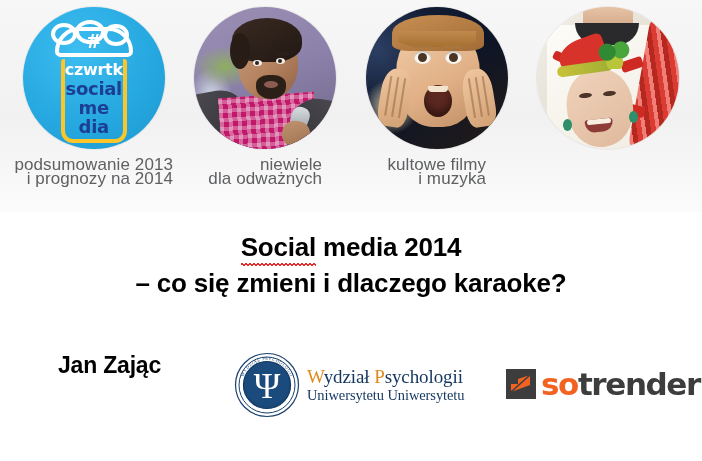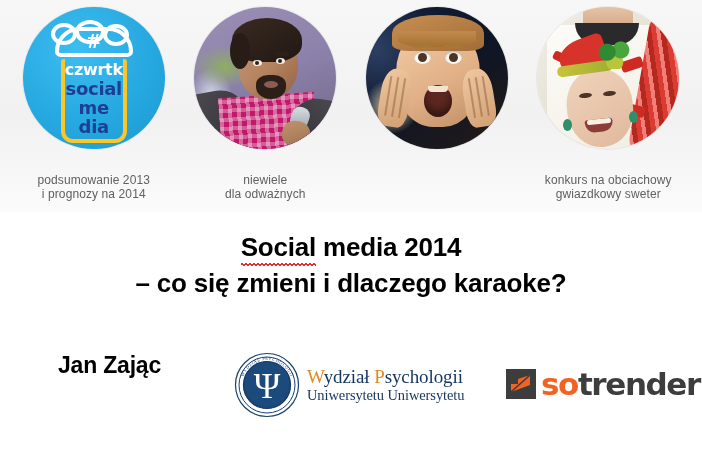--- a/index.html
+++ b/index.html
@@ -47,25 +47,25 @@
   .circle {
     width: 142px;
     height: 142px;
     border-radius: 50%;
     overflow: hidden;
     position: relative;
     background: #ddd;
     box-shadow: 0 0 0 1px rgba(0,0,0,0.05);
   }
   .caption {
-    margin-top: 25px;
-    font-size: 12px;
+    margin-top: 9px;
+    font-size: 17px;
     line-height: 13.5px;
     color: #5f6062;
-    text-align: center;
+    text-align: right;
     letter-spacing: 0.1px;
     white-space: pre-line;
   }
 
   
   .logo-czwrtk {
     background: radial-gradient(circle at 38% 30%, #3dbdf0 0%, #26a8e0 55%, #1d99d0 100%);
   }
   .glass {
     position: absolute;
@@ -595,20 +595,22 @@
           <div class="f-finger" style="left:7px;"></div>
           <div class="f-finger" style="left:14px;"></div>
           <div class="f-finger" style="left:21px;"></div>
         </div>
         <div class="f-hand-r">
           <div class="f-finger" style="left:7px;"></div>
           <div class="f-finger" style="left:14px;"></div>
           <div class="f-finger" style="left:21px;"></div>
         </div>
       </div>
+      <div class="caption">kultowe filmy
+i muzyka</div>
     </div>
 
     <div class="tile">
       <div class="circle photo-sweter">
         <div class="s-sweater"></div>
         <div class="s-skin-top"></div>
         <div class="s-neck"></div>
         <div class="s-tinsel"></div>
         <div class="s-bow1"></div>
         <div class="s-bow2"></div>
@@ -617,22 +619,20 @@
         <div class="s-hat"></div>
         <div class="s-hatbrim"></div>
         <div class="s-holly"></div>
         <div class="s-eye-l"></div>
         <div class="s-eye-r"></div>
         <div class="s-mouth"></div>
         <div class="s-teeth"></div>
         <div class="s-earring-l"></div>
         <div class="s-earring-r"></div>
       </div>
-      <div class="caption">konkurs na obciachowy
-gwiazdkowy sweter</div>
     </div>
 
   </div>
 </div>
 
 <div class="title-block">
   <div class="title-line"><span class="spellcheck">Social</span><span> media 2014</span></div>
   <div class="title-line">– co się zmieni i dlaczego karaoke?</div>
 </div>
 

